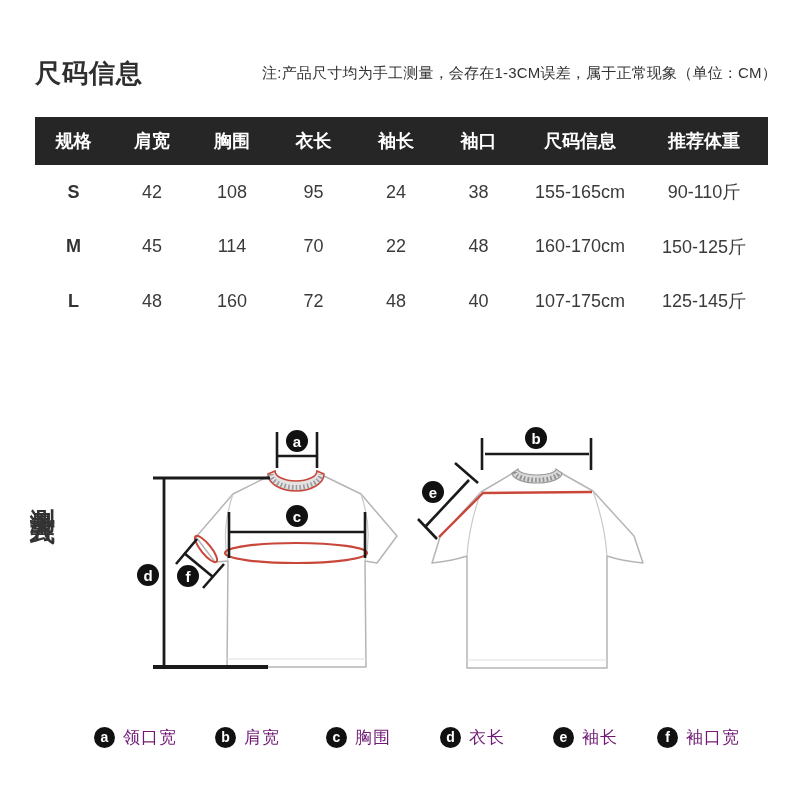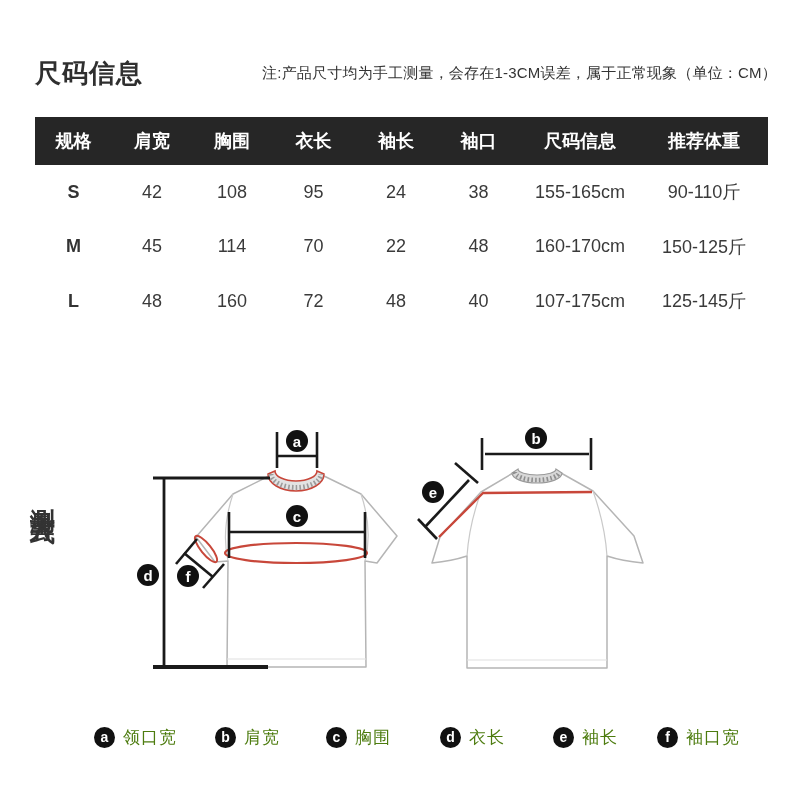--- a/index.html
+++ b/index.html
@@ -40,21 +40,21 @@
   .diagram-svg { position:absolute; left:0; top:420px; }
   
   .legend-item {
     position:absolute; top:726px; display:flex; align-items:center; gap:8px;
   }
   .legend-dot {
     width:21px; height:21px; border-radius:50%; background:#111; color:#fff;
     font-size:14px; font-weight:700; display:flex; align-items:center;
     justify-content:center; line-height:1; padding-bottom:1px;
   }
-  .legend-label { font-size:17px; color:#4d7c0f; letter-spacing:1px; }
+  .legend-label { font-size:17px; color:#701a75; letter-spacing:1px; }
   .svg-marker-letter {
     font-family:"Liberation Sans","DejaVu Sans",sans-serif;
     font-size:15px; font-weight:700; fill:#ffffff; text-anchor:middle;
   }
 </style>
 </head>
 <body>
 
 <div id="screen">
 

